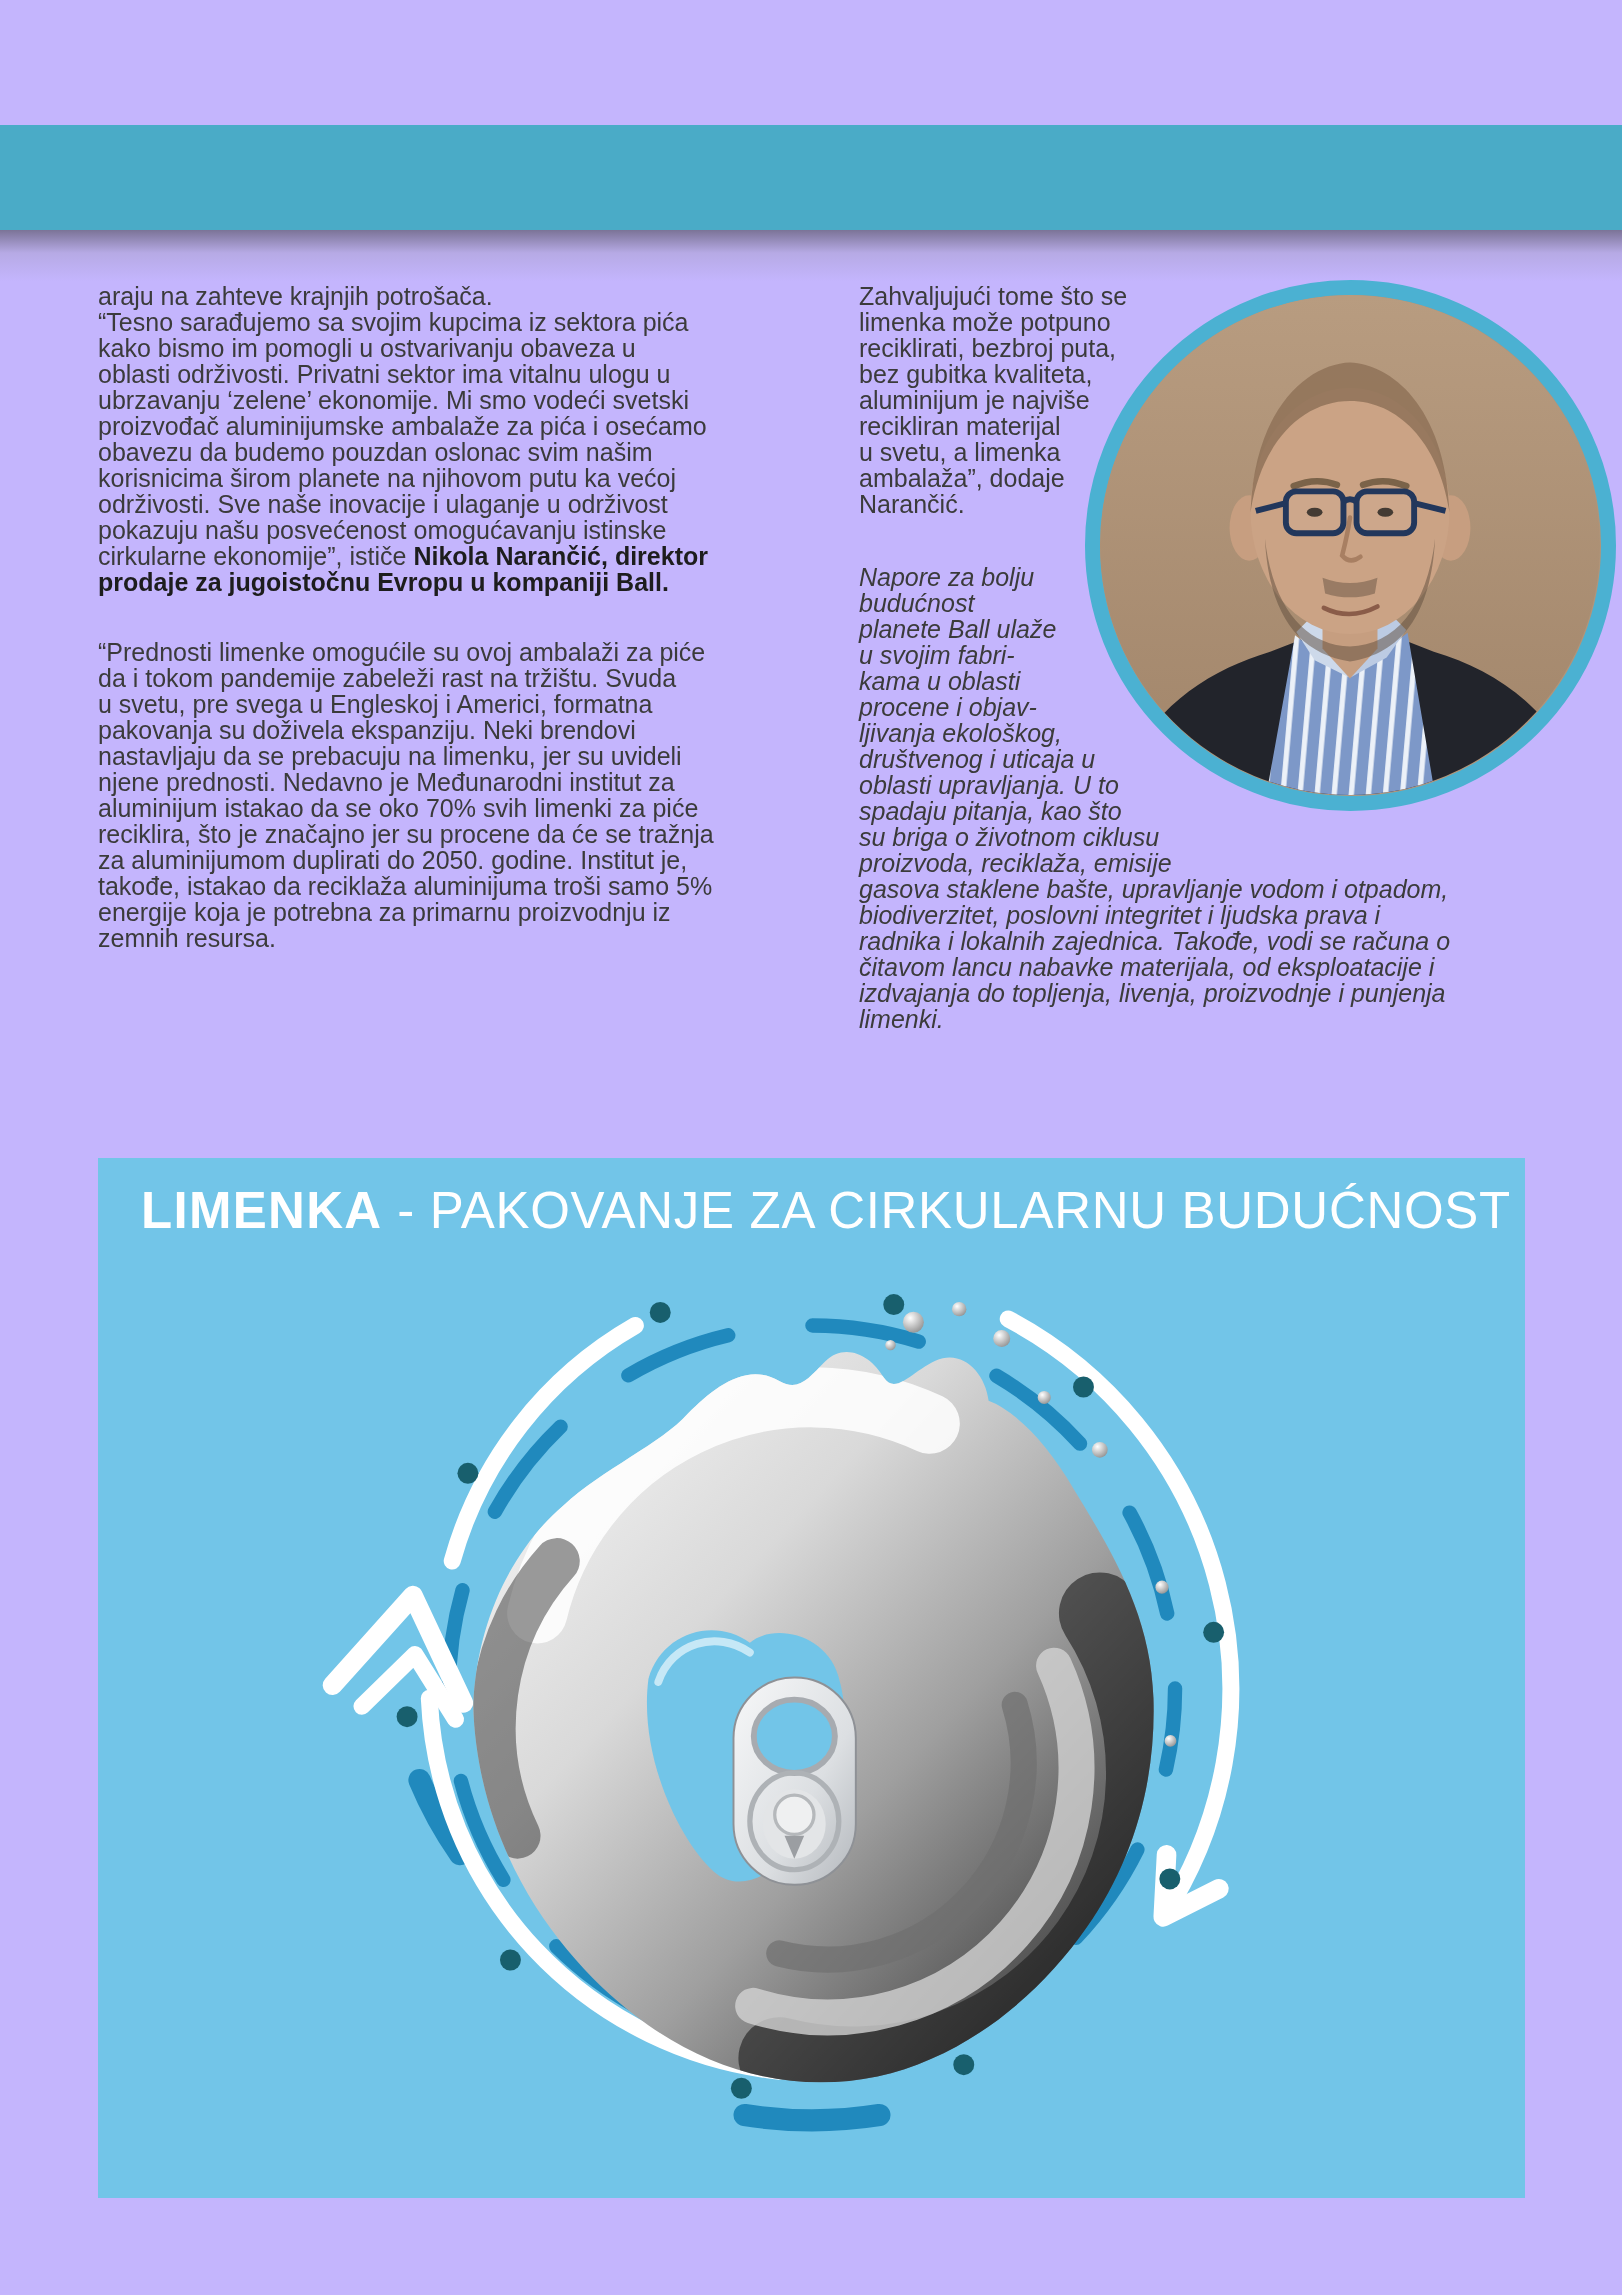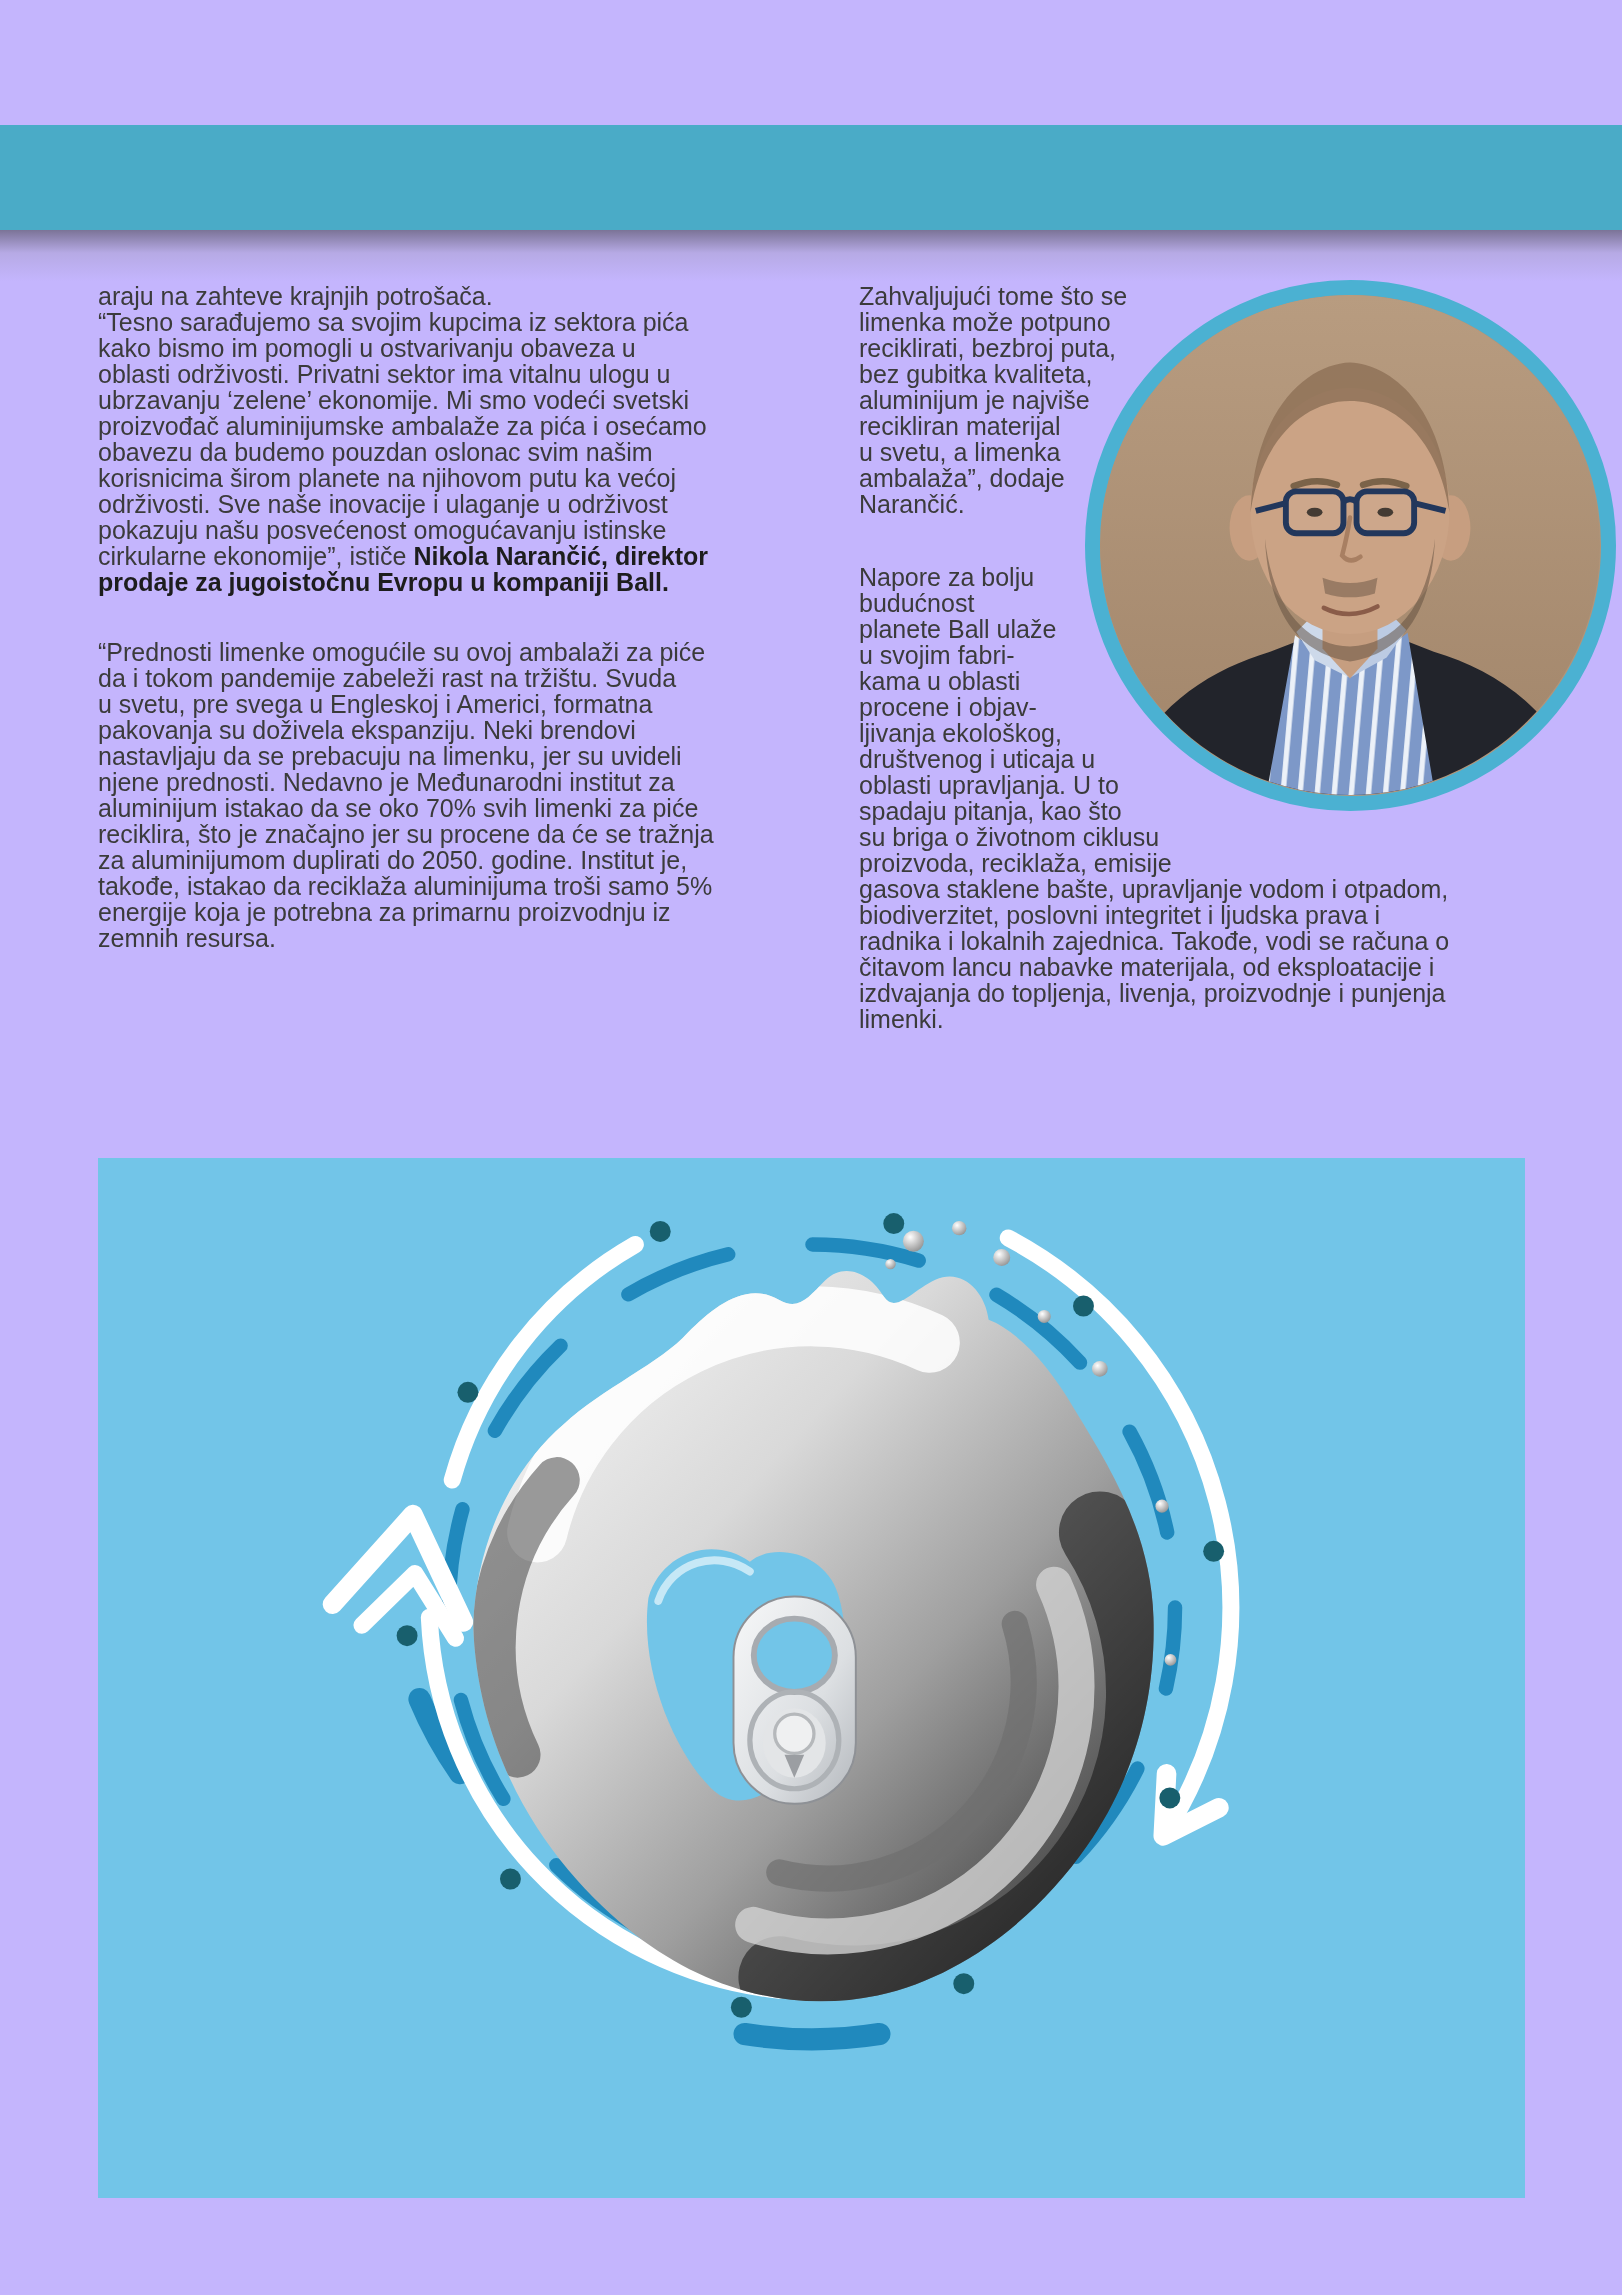--- a/index.html
+++ b/index.html
@@ -12,21 +12,21 @@
   .band-shadow{position:absolute;left:0;top:230px;width:1623px;height:51px;
     background:linear-gradient(to bottom,rgba(50,50,50,.5),rgba(120,120,120,.18) 45%,rgba(255,255,255,0));}
   
   .col{position:absolute;top:283px;}
   .col-left{left:98px;width:703px;}
   .col-right{left:859px;width:753px;}
   .body-text{margin:0;font-size:25px;line-height:26px;color:#3b3b3b;white-space:pre-line;}
   .body-text strong{color:#1d1d1d;font-weight:700;}
   .mt-big{margin-top:77px;}
   .mt-mid{margin-top:44px;}
-  .mt-right{margin-top:47px;}
+  .mt-right{margin-top:47px;font-style:italic;}
   
   .portrait{position:absolute;left:1085px;top:280px;width:531px;height:531px;margin:0;
     border-radius:50%;border:15.7px solid #4bb1d2;box-sizing:border-box;overflow:hidden;background:#b1957a;}
   .portrait svg{display:block;width:500px;height:500px;}
   
   .banner{position:absolute;left:98px;top:1158px;width:1427px;height:1040px;background:#72c5e8;}
   .banner-title{margin:0;padding:25px 0 0 43px;font-size:51px;line-height:1.1;
     font-weight:400;color:#ffffff;letter-spacing:0.7px;white-space:nowrap;}
   .banner-title strong{font-weight:700;letter-spacing:1.3px;}
   .illustration{margin-top:7.9px;display:flex;justify-content:center;}
@@ -139,20 +139,21 @@
           <rect x="392" y="300" width="88" height="64" rx="16"></rect>
           <path d="M372 316 Q382 308 392 316" fill="none"></path>
           <path d="M284 318 L238 330" fill="none"></path>
             <path d="M480 318 L528 330" fill="none"></path>
         </g>
       </g>
     </svg>
   </figure>
 
   <section class="banner">
+    <h1 class="banner-title"><strong>LIMENKA</strong><span> - PAKOVANJE ZA CIRKULARNU BUDUĆNOST</span></h1>
 
     <div class="illustration">
       <svg viewBox="0 0 1500 1385">
         <defs>
           <linearGradient id="metalG" x1="0" y1="0" x2="1" y2="1">
             <stop offset="0" stop-color="#fbfbfb"></stop>
               <stop offset=".35" stop-color="#d9d9d9"></stop>
             <stop offset=".6" stop-color="#9f9f9f"></stop>
               <stop offset=".85" stop-color="#4e4e4e"></stop>
             <stop offset="1" stop-color="#2c2c2c"></stop>

